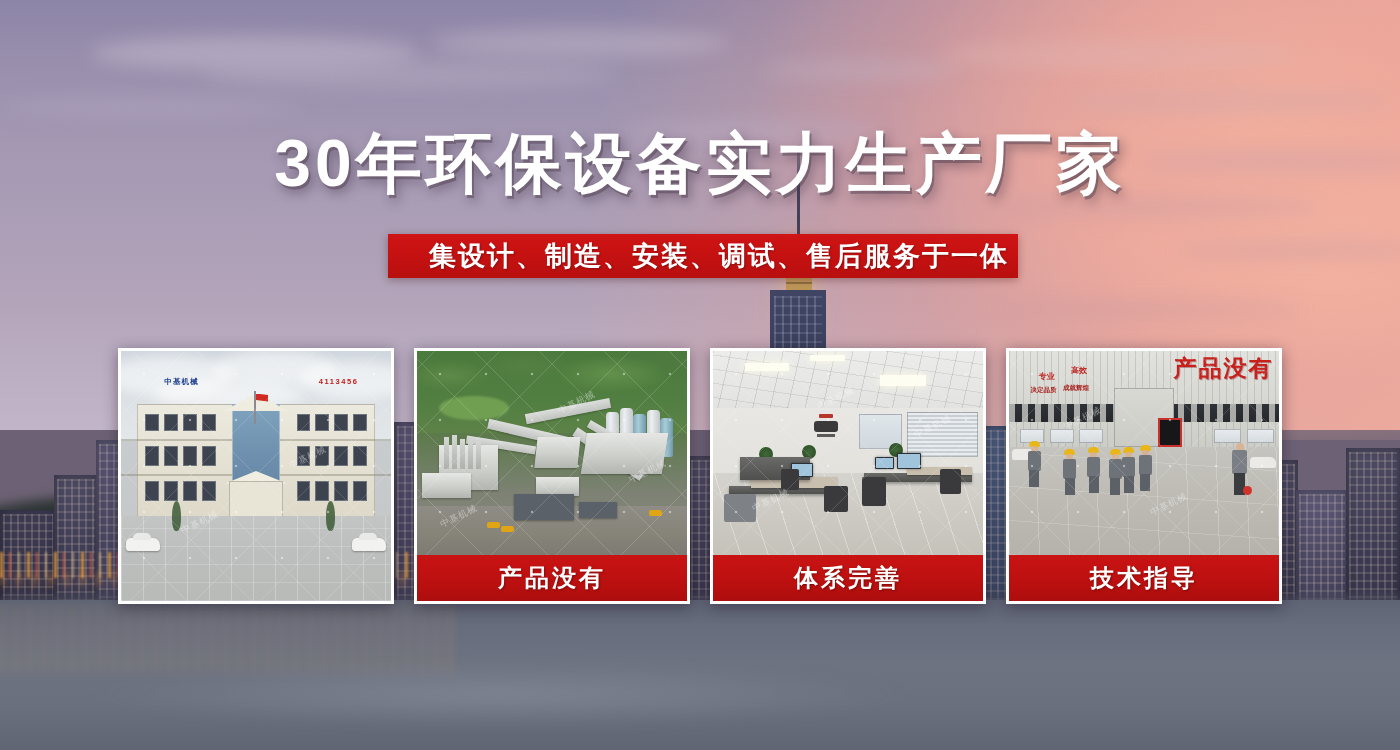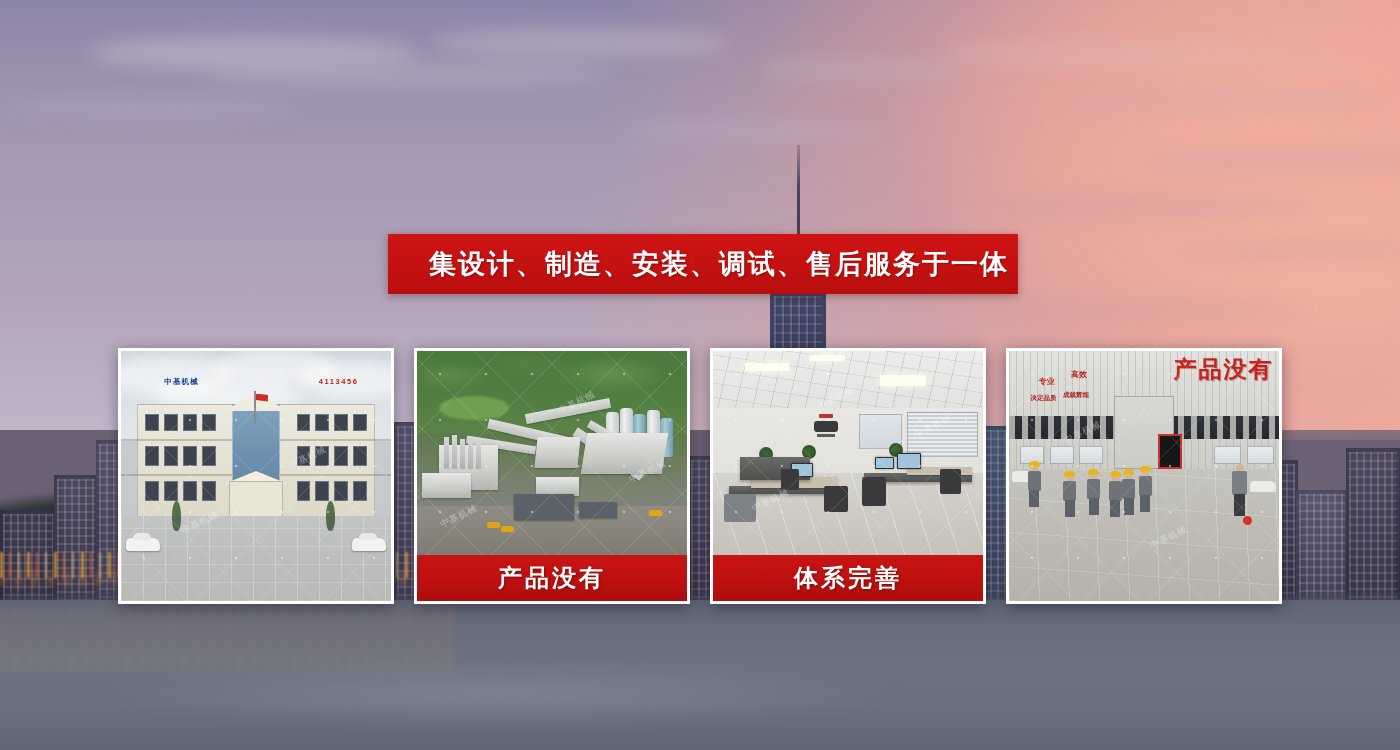--- a/index.html
+++ b/index.html
@@ -175,21 +175,21 @@
     letter-spacing:4px;
     line-height:1.0;
     text-shadow:
       2px 3px 0 rgba(80,62,80,.45),
       4px 6px 12px rgba(50,38,55,.45);
     white-space:nowrap;
   }
 
   .subbar {
     position:absolute; left:388px; top:234px;
-    width:630px; height:60px;
+    width:630px; height:44px;
     background:#cc1414;
     background:linear-gradient(180deg,#cf1414 0%,#c51111 50%,#b90f0f 100%);
     display:flex; align-items:center; justify-content:center;
     box-shadow:0 2px 8px rgba(60,10,10,.35);
     padding-left:32px;
   }
   .subbar span {
     color:#fff; font-size:27px; font-weight:bold; letter-spacing:2px;
     text-shadow:1px 1px 2px rgba(90,10,10,.5);
     white-space:nowrap;
@@ -457,20 +457,21 @@
 
     <div class="waterfront"></div>
     <div class="waterfront2"></div>
   </div>
 
   <div class="water-hz"></div>
   <div class="water"></div>
   <div class="water-refl"></div>
   <div class="water-sheen"></div>
 
+  <div class="headline">30年环保设备实力生产厂家</div>
 
   <div class="subbar">
     <span>集设计、制造、安装、调试、售后服务于一体</span>
   </div>
 
   <div class="cards">
 
     <div class="card">
       <div class="photo">
         <div class="p1">
@@ -716,16 +717,19 @@
               <span class="body"></span>
               <span class="legs"></span>
           </div>
           <div class="p4-helmet" style="right:10%; top:66%;"></div>
         </div>
         <div class="mesh"></div>
         <div class="mesh-dots"></div>
         <div class="wm" style="left:52%;top:72%;">中基机械</div>
         <div class="wm" style="left:20%;top:30%;">中基机械</div>
       </div>
+      <div class="caption">
+        <span>技术指导</span>
+      </div>
     </div>
 
   </div>
 </div>
 
 </body></html>

